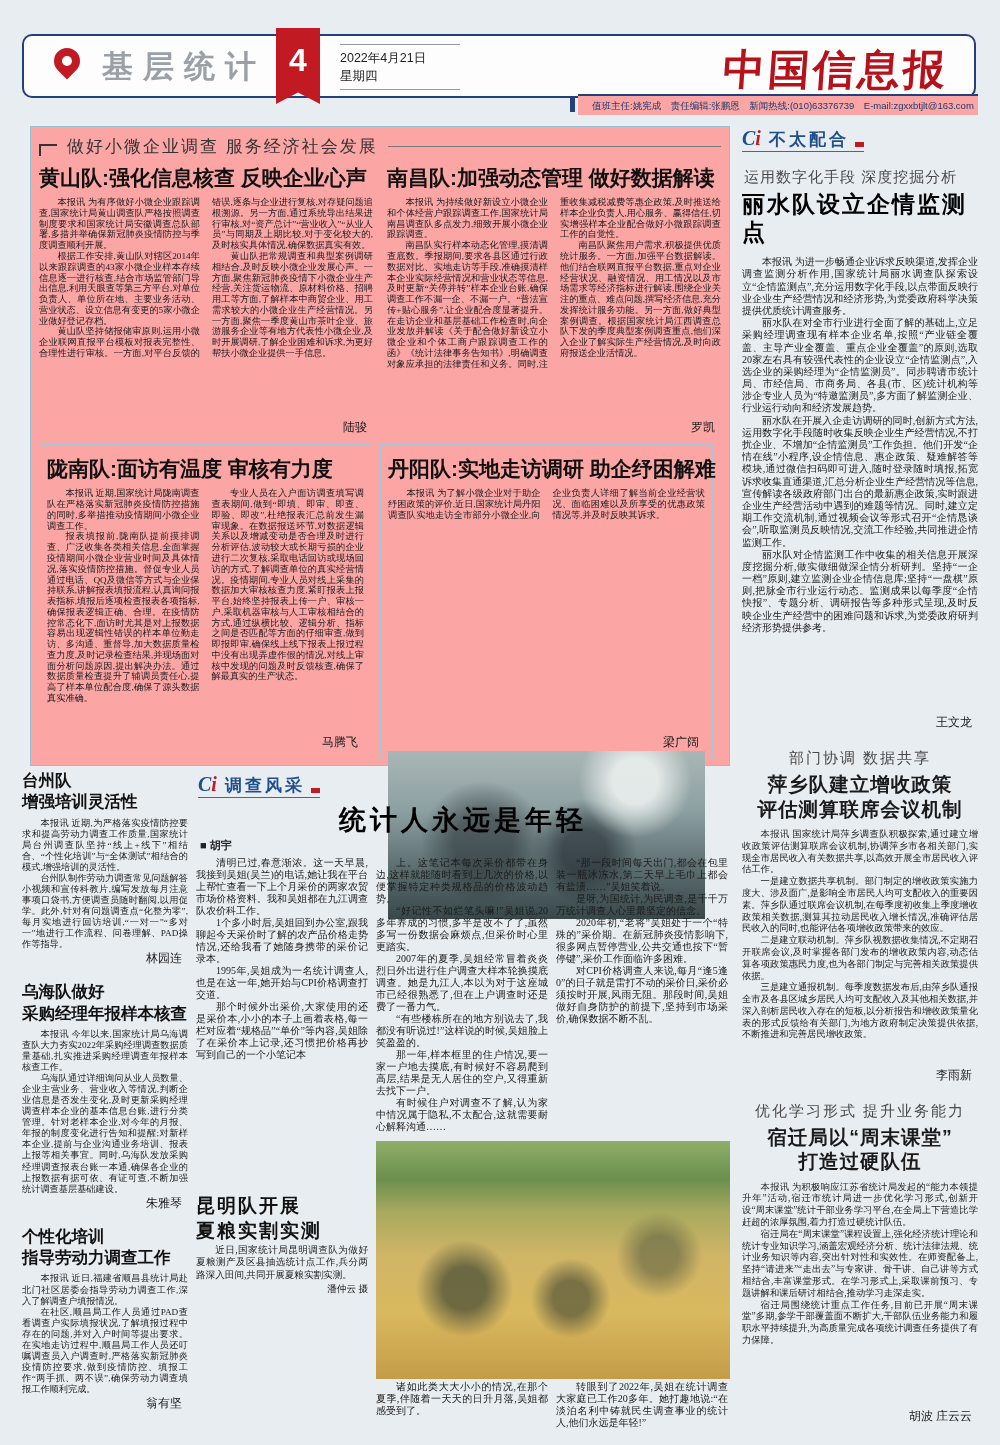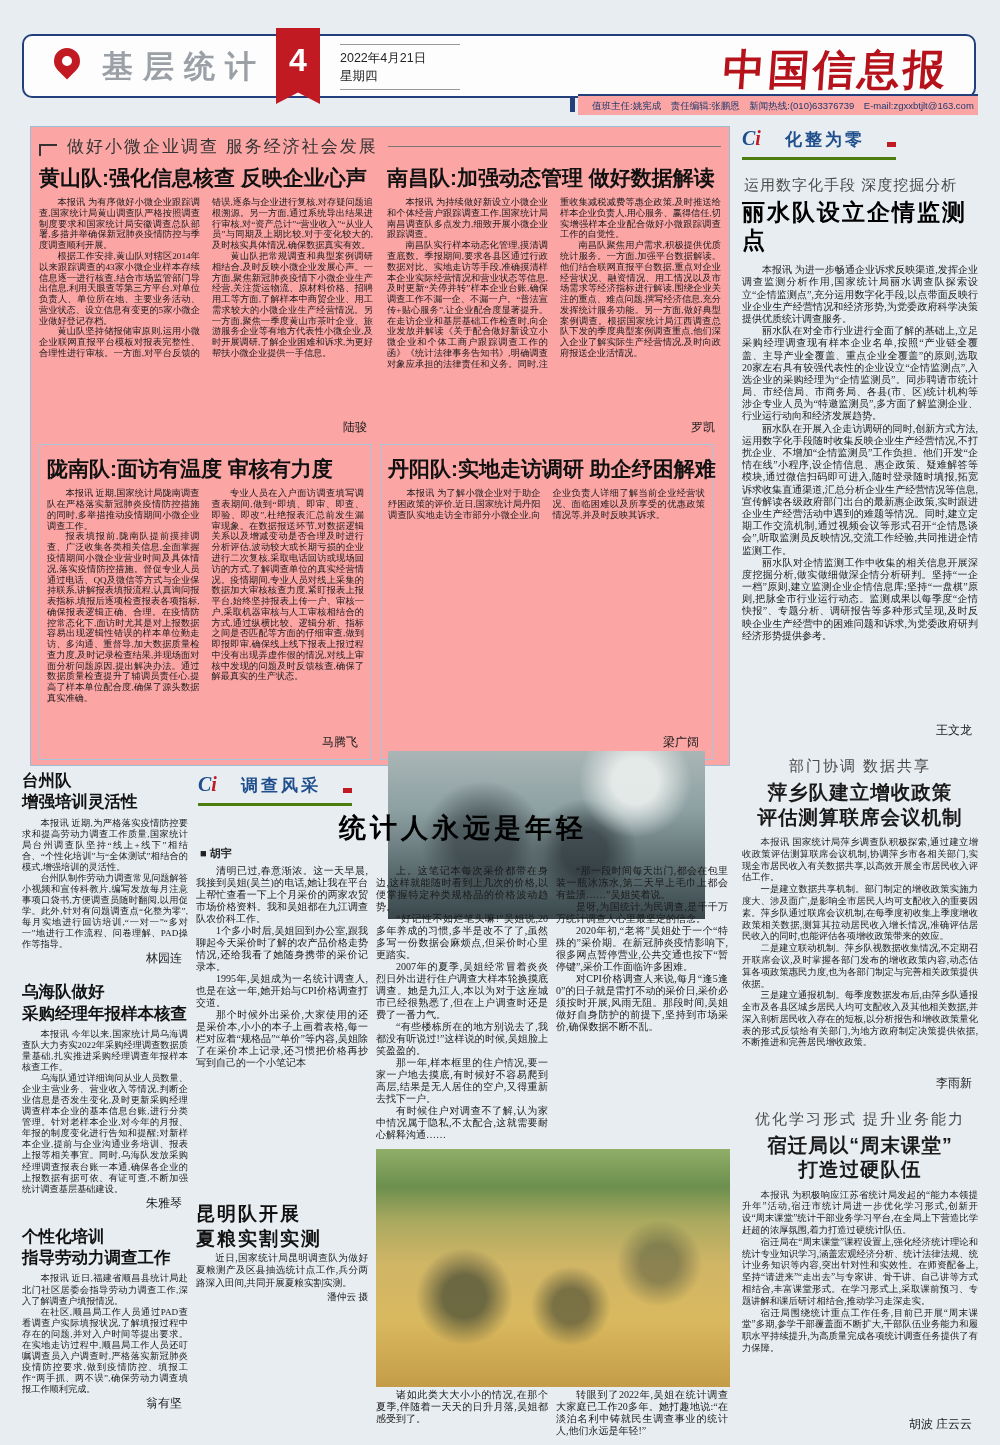--- a/index.html
+++ b/index.html
@@ -13,21 +13,21 @@
   .ribbon{position:absolute;left:252px;top:-8px;width:44px;height:76px;background:#c11a23;-webkit-clip-path:polygon(0 0,100% 0,100% 100%,50% 85%,0 100%);clip-path:polygon(0 0,100% 0,100% 100%,50% 85%,0 100%);color:#fff;font:bold 32px/64px "Liberation Sans",sans-serif;text-align:center;z-index:5;}
   .datebox{position:absolute;left:316px;top:8px;width:120px;font-size:12.5px;color:#222;line-height:1.45;padding:4px 0;border-top:1px solid #999;border-bottom:1px solid #999;font-family:"Liberation Sans",sans-serif;}
   .masthead{position:absolute;right:26px;top:6px;font-size:42px;font-weight:bold;color:#b5121b;letter-spacing:3px;transform:skewX(-4deg);font-family:"Liberation Serif",serif;}
   .info-strip{position:absolute;left:578px;top:94px;width:400px;height:19px;background:#fca5a5;border-top:2px solid #24407c;}
   .info-strip .tick{position:absolute;left:-8px;top:2px;width:5px;height:14px;background:#24407c;}
   .info-text{font-size:9.5px;color:#1e3a6e;line-height:19px;padding-left:14px;white-space:nowrap;font-family:"Liberation Sans",sans-serif;}
   
   .body-txt p{margin:0;text-indent:2em;text-align:justify;}
   .byline{text-align:right;font-size:12px;padding-right:6px;color:#1a1a1a;}
   .kicker{color:#4a4a4a;font-family:"Liberation Sans",sans-serif;}
-  .badge{display:flex;align-items:flex-end;gap:22px;border-bottom:3px solid #4d7c0f;padding-bottom:9px;width:max-content;}
+  .badge{display:flex;align-items:flex-end;gap:6px;border-bottom:1px solid #4d7c0f;padding-bottom:3px;width:max-content;}
   .ci{font:italic bold 20px/1 "Liberation Serif",serif;color:#1f4e8c;position:relative;padding-right:2px;}
   .ci b{color:#c11a23;}
   .badge-label{font:bold 17px/1 "Liberation Sans",sans-serif;color:#1f4e8c;letter-spacing:3px;}
   .badge .redsq{width:9px;height:5px;background:#c11a23;margin-bottom:1px;}
   
   .main-box{position:absolute;left:30px;top:126px;width:700px;height:640px;background:#fca5a5;border:1px solid #9bbdd4;box-sizing:border-box;padding:6px 8px;}
   .kicker-row{display:flex;align-items:center;gap:10px;height:26px;}
   .kicker-corner{width:16px;height:10px;border-left:2px solid #333;border-top:2px solid #333;margin-top:8px;}
   .main-kicker{font-size:17px;color:#333;letter-spacing:2px;font-family:"Liberation Sans",sans-serif;}
   .kicker-row .rule{flex:1;height:1px;background:#777;}
@@ -147,21 +147,21 @@
           </div>
         <div class="byline">梁广阔</div>
         <div class="photo danyang-photo" title="丹阳调查队工作人员走访企业现场"></div>
       </div>
     </div>
   </div>
 
   <div class="right-rail">
     <div class="badge">
       <span class="ci">C<b>i</b></span>
-      <span class="badge-label">化整为零</span>
+      <span class="badge-label">不太配合</span>
       <span class="redsq"></span>
     </div>
 
     <div>
       <div class="kicker lishui-kicker">运用数字化手段  深度挖掘分析</div>
       <div class="lishui-headline">丽水队设立企情监测点</div>
       <div class="rail-body lishui-body body-txt">
           <p>本报讯 为进一步畅通企业诉求反映渠道,发挥企业调查监测分析作用,国家统计局丽水调查队探索设立“企情监测点”,充分运用数字化手段,以点带面反映行业企业生产经营情况和经济形势,为党委政府科学决策提供优质统计调查服务。</p>
           <p>丽水队在对全市行业进行全面了解的基础上,立足采购经理调查现有样本企业名单,按照“产业链全覆盖、主导产业全覆盖、重点企业全覆盖”的原则,选取20家左右具有较强代表性的企业设立“企情监测点”,入选企业的采购经理为“企情监测员”。同步聘请市统计局、市经信局、市商务局、各县(市、区)统计机构等涉企专业人员为“特邀监测员”,多方面了解监测企业、行业运行动向和经济发展趋势。</p>
           <p>丽水队在开展入企走访调研的同时,创新方式方法,运用数字化手段随时收集反映企业生产经营情况,不打扰企业、不增加“企情监测员”工作负担。他们开发“企情在线”小程序,设企情信息、惠企政策、疑难解答等模块,通过微信扫码即可进入,随时登录随时填报,拓宽诉求收集直通渠道,汇总分析企业生产经营情况等信息,宣传解读各级政府部门出台的最新惠企政策,实时跟进企业生产经营活动中遇到的难题等情况。同时,建立定期工作交流机制,通过视频会议等形式召开“企情恳谈会”,听取监测员反映情况,交流工作经验,共同推进企情监测工作。</p>

